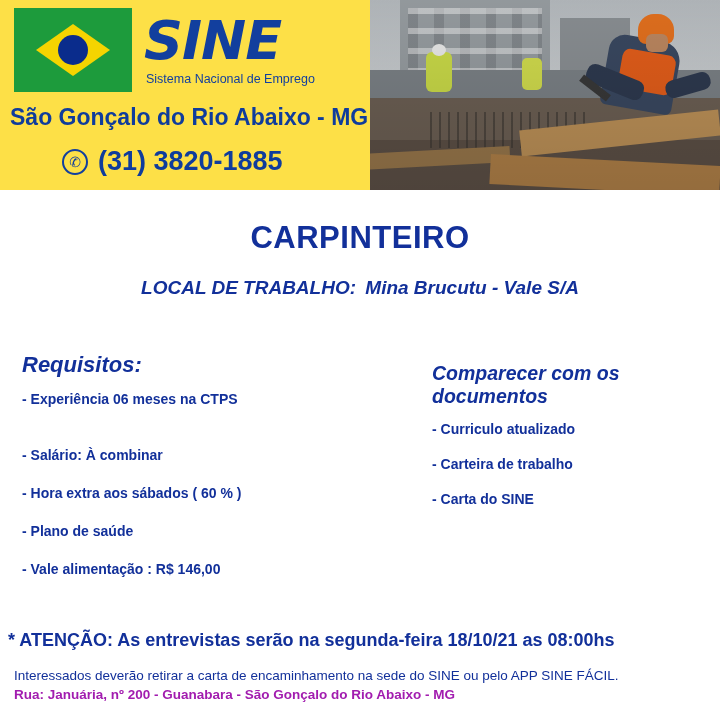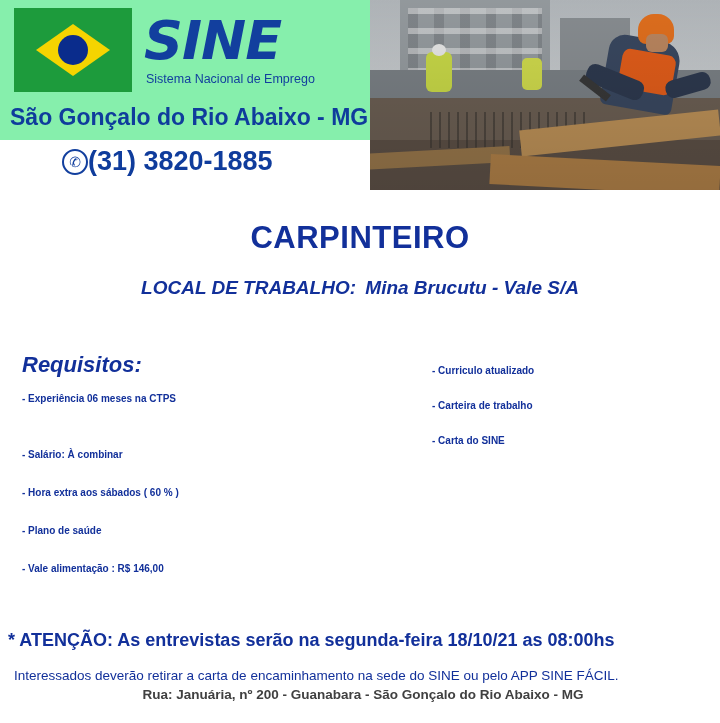--- a/index.html
+++ b/index.html
@@ -18,22 +18,22 @@
 
   
   .header {
     position: absolute;
     left: 0; top: 0;
     width: 720px; height: 190px;
     display: flex;
   }
   .header-left {
     position: relative;
-    width: 370px; height: 140px;
-    background: #86efac;
+    width: 370px; height: 190px;
+    background: #fde047;
   }
   .logo-row {
     position: absolute;
     left: 14px; top: 8px;
     display: flex;
     align-items: flex-start;
   }
   .flag {
     position: relative;
     width: 118px; height: 84px;
@@ -95,20 +95,21 @@
     border: 2.5px solid #123f9e;
     border-radius: 50%;
     display: flex;
     align-items: center;
     justify-content: center;
     color: #123f9e;
     font-size: 14px;
     line-height: 1;
   }
   .phone-num {
+    margin-left: 10px;
     font-size: 27px;
     font-weight: bold;
     color: #0f3c9c;
   }
 
   .header-right {
     position: relative;
     width: 350px; height: 190px;
     overflow: hidden;
     background: #8a8d90;
@@ -176,21 +177,21 @@
     font-weight: bold;
     font-style: italic;
     color: #12309a;
     margin-bottom: 12px;
   }
   .sec-head.right {
     font-size: 19.5px;
     margin-bottom: 12px;
   }
   .item {
-    font-size: 10px;
+    font-size: 14px;
     font-weight: bold;
     color: #12309a;
     margin-bottom: 17px;
     line-height: 18px;
   }
   .benefits-block { margin-top: 38px; }
   .benefits-block .item { margin-bottom: 20px; }
 
   .footer { position: absolute; left: 8px; top: 630px; width: 704px; }
   .foot-line1 {
@@ -202,23 +203,22 @@
   .foot-line2 {
     font-size: 13.5px;
     font-weight: normal;
     color: #12309a;
     margin-bottom: 4px;
     margin-left: 6px;
   }
   .foot-line3 {
     font-size: 13.5px;
     font-weight: bold;
-    color: #404040;
+    color: #a21caf;
     margin-left: 6px;
-    text-align: center;
   }
 </style>
 </head>
 <body>
 
 <div class="page">
 
   <div class="header">
 
     <div class="header-left">
@@ -279,20 +279,21 @@
 
     <div class="benefits-block">
       <div class="item">- Salário: À combinar</div>
       <div class="item">-  Hora extra aos sábados ( 60 % )</div>
       <div class="item">- Plano de saúde</div>
       <div class="item">- Vale alimentação : R$ 146,00</div>
     </div>
   </div>
 
   <div class="col-right">
+    <div class="sec-head right">Comparecer com os documentos</div>
     <div class="item">- Curriculo atualizado</div>
     <div class="item">- Carteira de trabalho</div>
     <div class="item">- Carta do SINE</div>
   </div>
 
   <div class="footer">
     <div class="foot-line1">* ATENÇÃO: As entrevistas serão na  segunda-feira 18/10/21 as 08:00hs</div>
     <div class="foot-line2">Interessados deverão retirar a carta de encaminhamento  na sede do SINE ou pelo APP SINE FÁCIL.</div>
     <div class="foot-line3">Rua: Januária,  nº 200 - Guanabara - São Gonçalo do Rio Abaixo - MG</div>
   </div>

